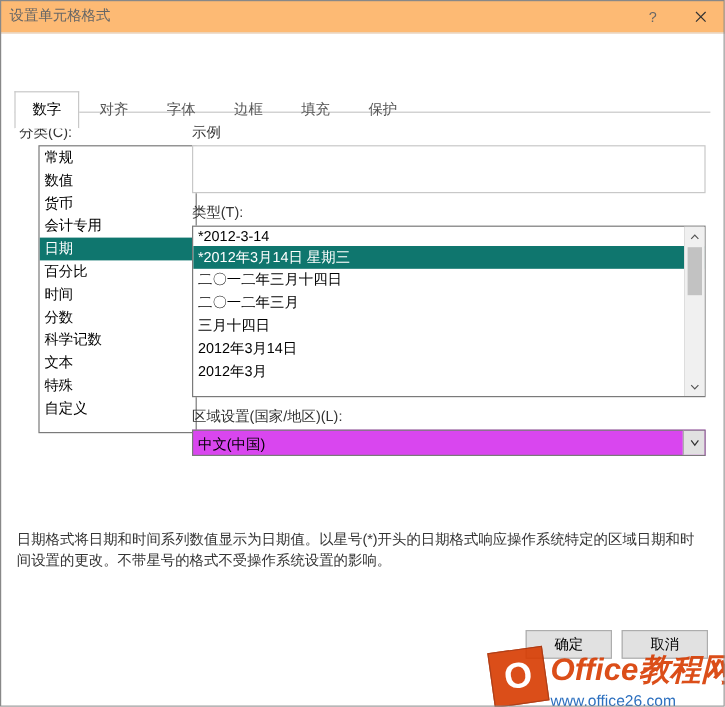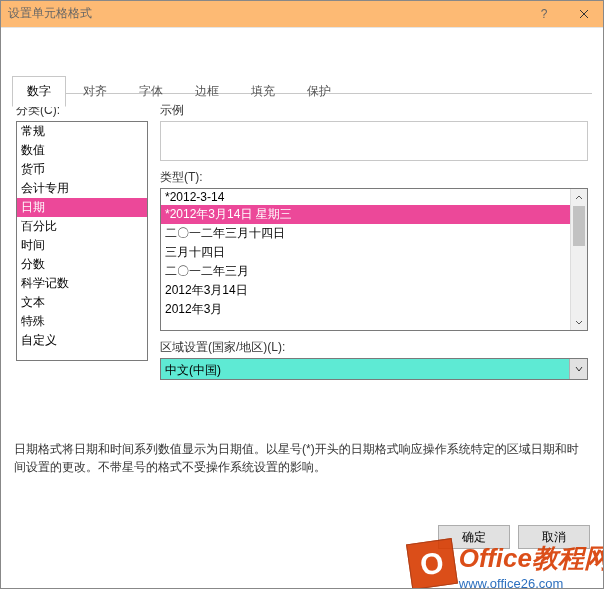--- a/index.html
+++ b/index.html
@@ -66,27 +66,27 @@
       gap: 12px;
     }
     .col-left { width: 132px; }
     .col-right { flex: 1; }
     .listbox {
       border: 1px solid #7a7a7a;
       width: 100%;
       overflow-y: auto;
       background: #fff;
     }
-    .listbox.categories { height: 240px; }
+    .listbox.categories { height: 240px; margin-left: 16px; }
     .listbox .item {
       padding: 1px 4px;
       cursor: default;
     }
     .listbox .item.selected {
-      background: #ec4899;
+      background: #0f766e;
       color: #fff;
     }
     .sample-group {
       margin-bottom: 8px;
     }
     .sample-box {
       border: 1px solid #c8c8c8;
       height: 40px;
       width: 100%;
       background: #fff;
@@ -110,21 +110,21 @@
       color: #555;
       background: #f0f0f0;
     }
     .sb-track { flex: 1; background: #f0f0f0; position: relative; }
     .sb-thumb { position: absolute; left:2px; right:2px; top:0; height:40px; background:#c2c2c2; }
     .locale-group { margin-top: 8px; }
     .combo {
       display: flex;
       border: 1px solid #7a7a7a;
       height: 22px;
-      background: #5eead4;
+      background: #d946ef;
       width: 100%;
     }
     .combo .combo-text {
       flex: 1;
       padding: 2px 4px;
       line-height: 18px;
     }
     .combo .combo-btn {
       width: 18px;
       display: flex; align-items: center; justify-content: center;
@@ -227,22 +227,22 @@
         <div class="sample-group">
           <span class="label">示例</span>
           <div class="sample-box"></div>
         </div>
         <span class="label">类型(T):</span>
         <div class="types-wrap">
           <div class="listbox types">
             <div class="item"><span>*2012-3-14</span></div>
             <div class="item selected"><span>*2012年3月14日 星期三</span></div>
             <div class="item"><span>二〇一二年三月十四日</span></div>
+            <div class="item"><span>二〇一二年三月</span></div>
             <div class="item"><span>三月十四日</span></div>
-            <div class="item"><span>二〇一二年三月</span></div>
             <div class="item"><span>2012年3月14日</span></div>
             <div class="item"><span>2012年3月</span></div>
           </div>
           <div class="scrollbar-fake">
             <div class="sb-btn">
               <svg width="8" height="8" viewBox="0 0 8 8">
                   <path d="M1 5 L4 2 L7 5" stroke="#555" fill="none" stroke-width="1"></path>
                 </svg>
             </div>
             <div class="sb-track">

